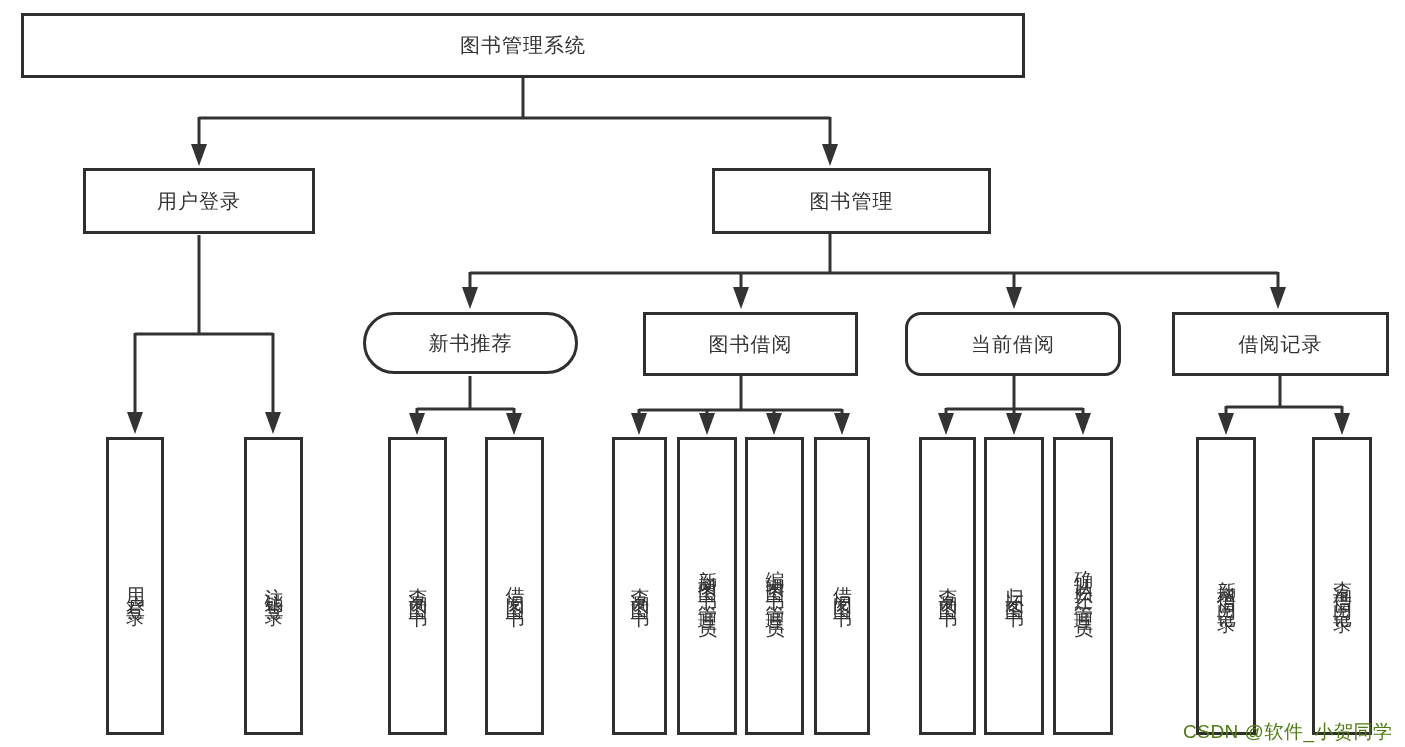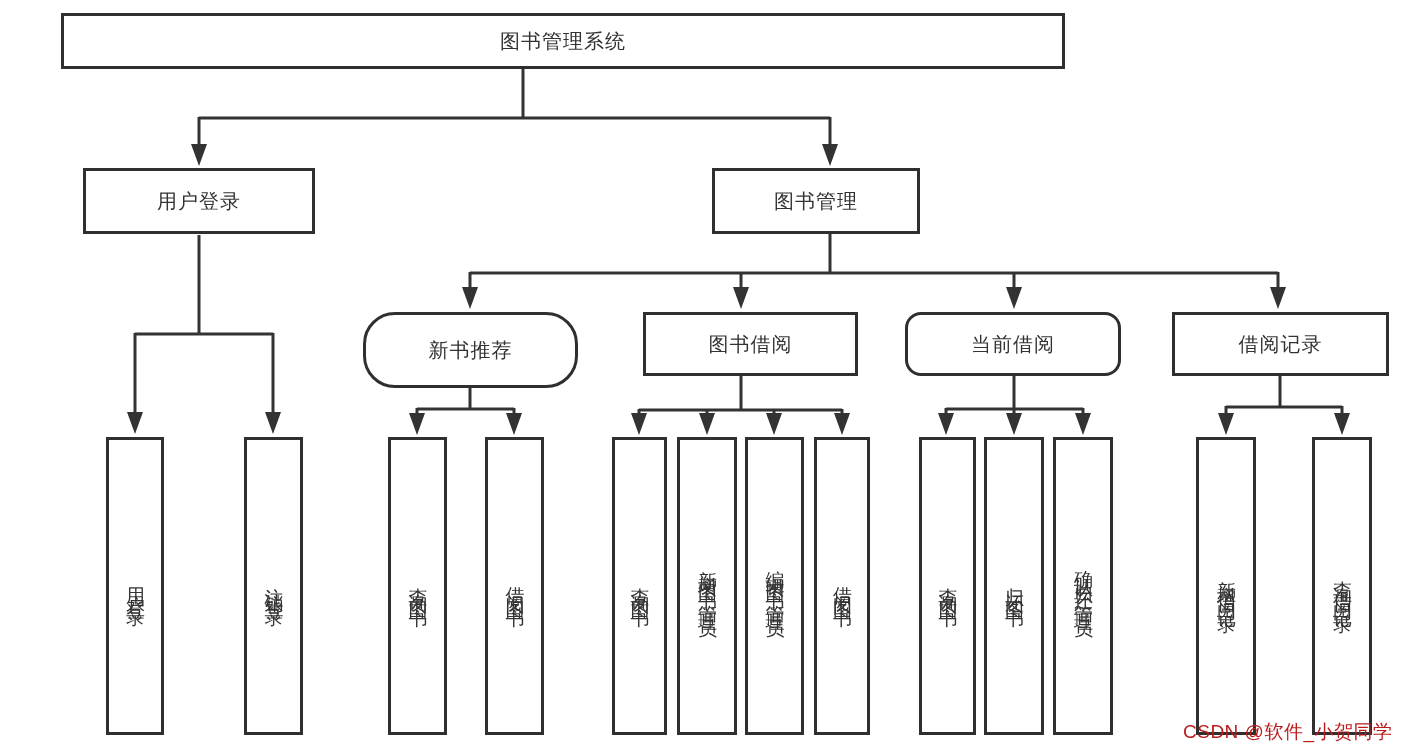--- a/index.html
+++ b/index.html
@@ -46,21 +46,21 @@
     letter-spacing: 7px;
     line-height: 1.1;
     color: #333333;
     white-space: nowrap;
   }
   .watermark {
     position: absolute;
     left: 1183px;
     top: 719px;
     font-size: 19px;
-    color: #b91c1c;
+    color: #4d7c0f;
     letter-spacing: 0.5px;
     white-space: nowrap;
     z-index: 5;
   }
 </style>
 </head>
 <body>
 
 <div class="canvas">
 
@@ -146,26 +146,26 @@
       <path d="M1226,407 L1342,407"></path>
       <path d="M1226,406 L1226,415"></path>
       <path d="M1342,406 L1342,415"></path>
     </g>
     <g fill="#333333" stroke="none">
       <path d="M1218,413 L1234,413 L1226,435 Z"></path>
       <path d="M1334,413 L1350,413 L1342,435 Z"></path>
     </g>
   </svg>
 
-  <div class="node" style="left:21px; top:13px; width:1004px; height:56px;margin-left:40px;">图书管理系统</div>
+  <div class="node" style="left:21px; top:13px; width:1004px; height:65px;">图书管理系统</div>
 
   <div class="node" style="left:83px; top:168px; width:232px; height:66px;">用户登录</div>
-  <div class="node" style="left:712px; top:168px; width:208px; height:66px;">图书管理</div>
-
-  <div class="node" style="left:363px; top:312px; width:215px; height:76px;border-radius:32px;">新书推荐</div>
+  <div class="node" style="left:712px; top:168px; width:279px; height:66px;">图书管理</div>
+
+  <div class="node" style="left:363px; top:312px; width:215px; height:62px;border-radius:32px;">新书推荐</div>
   <div class="node" style="left:633px; top:312px; width:215px; height:64px;margin-left:10px;">图书借阅</div>
   <div class="node" style="left:905px; top:312px; width:216px; height:64px;border-radius:16px;">当前借阅</div>
   <div class="node" style="left:1172px; top:312px; width:217px; height:64px;">借阅记录</div>
 
   <div class="leaf" style="left:106px; top:437px; width:58px; height:298px;">
     <span>用户登录</span>
   </div>
   <div class="leaf" style="left:244px; top:437px; width:59px; height:298px;">
     <span>注销登录</span>
   </div>

